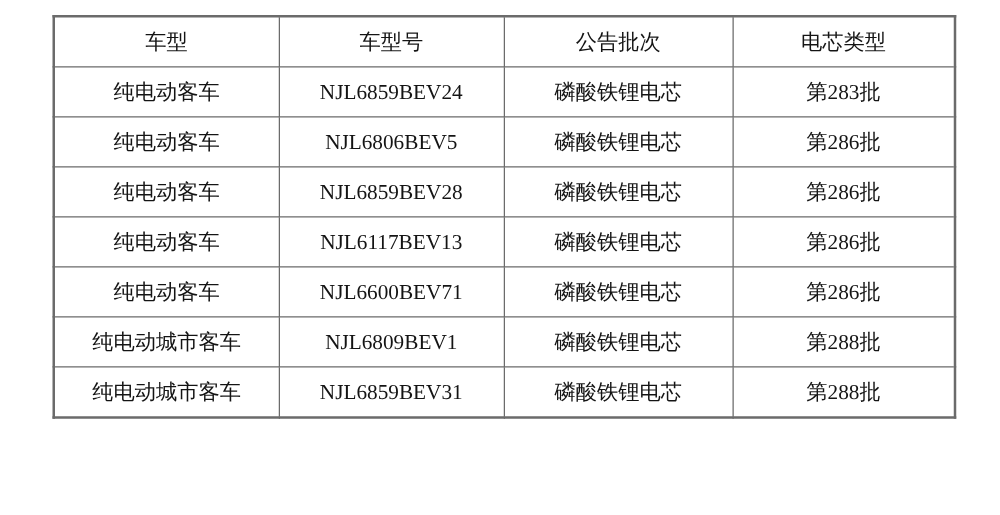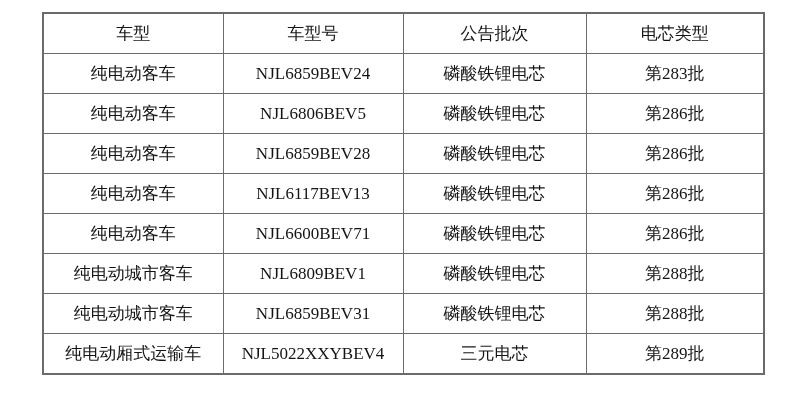--- a/index.html
+++ b/index.html
@@ -93,21 +93,15 @@
         <td>NJL6809BEV1</td>
         <td>磷酸铁锂电芯</td>
         <td>第288批</td>
       </tr>
       <tr>
         <td>纯电动城市客车</td>
         <td>NJL6859BEV31</td>
         <td>磷酸铁锂电芯</td>
         <td>第288批</td>
       </tr>
-      <tr>
-        <td>纯电动厢式运输车</td>
-        <td>NJL5022XXYBEV4</td>
-        <td>三元电芯</td>
-        <td>第289批</td>
-      </tr>
     </tbody>
   </table>
 </div>
 
 </body></html>

